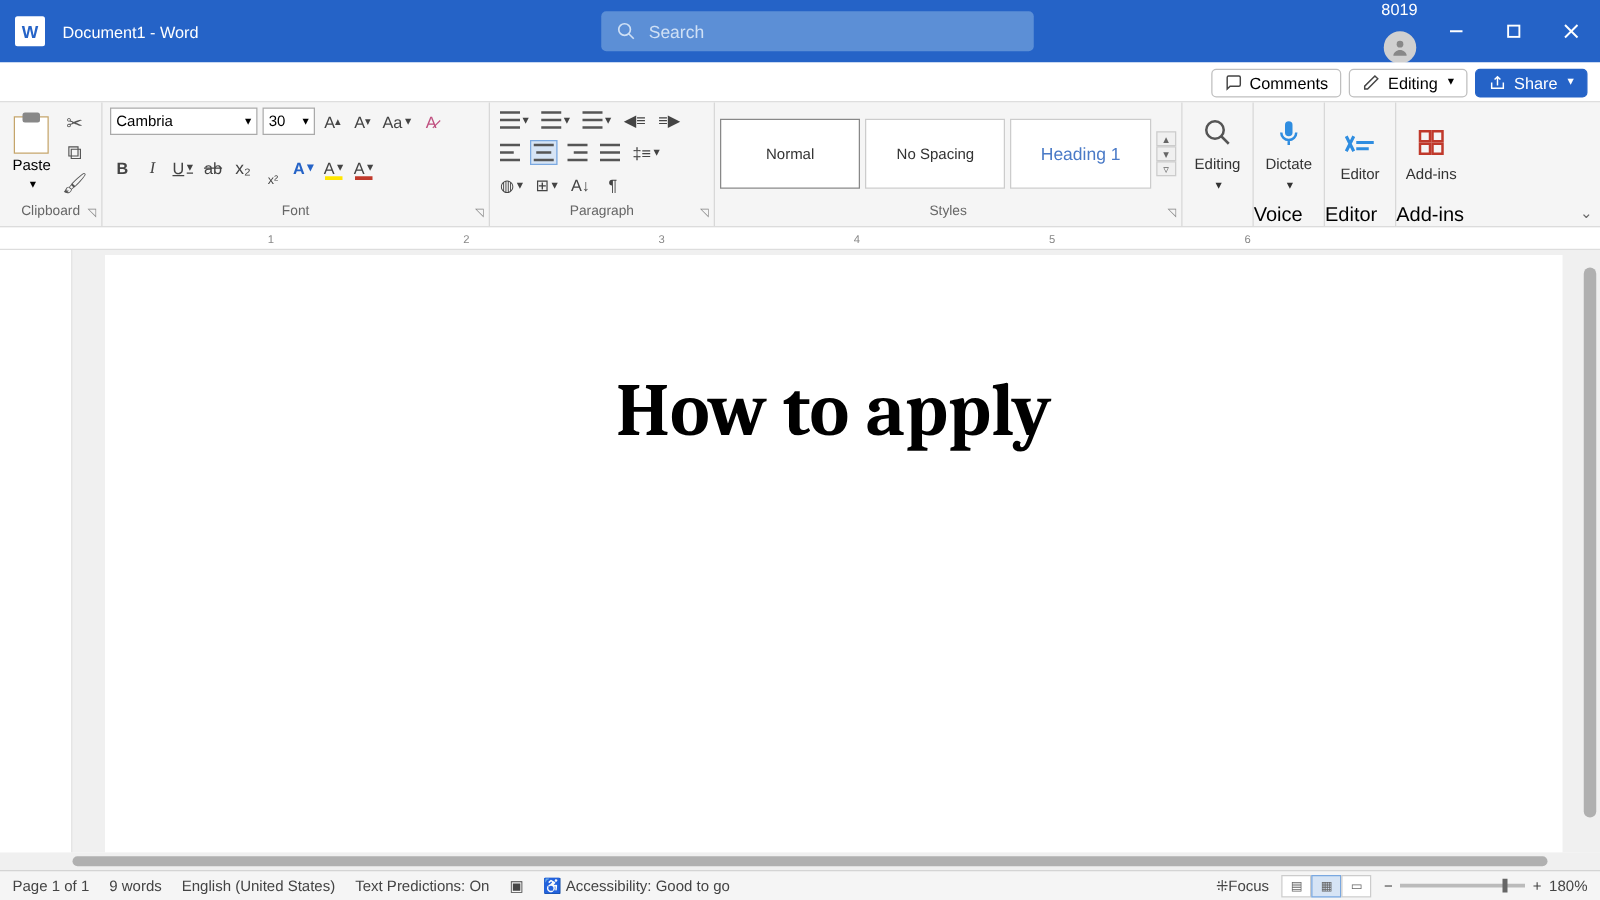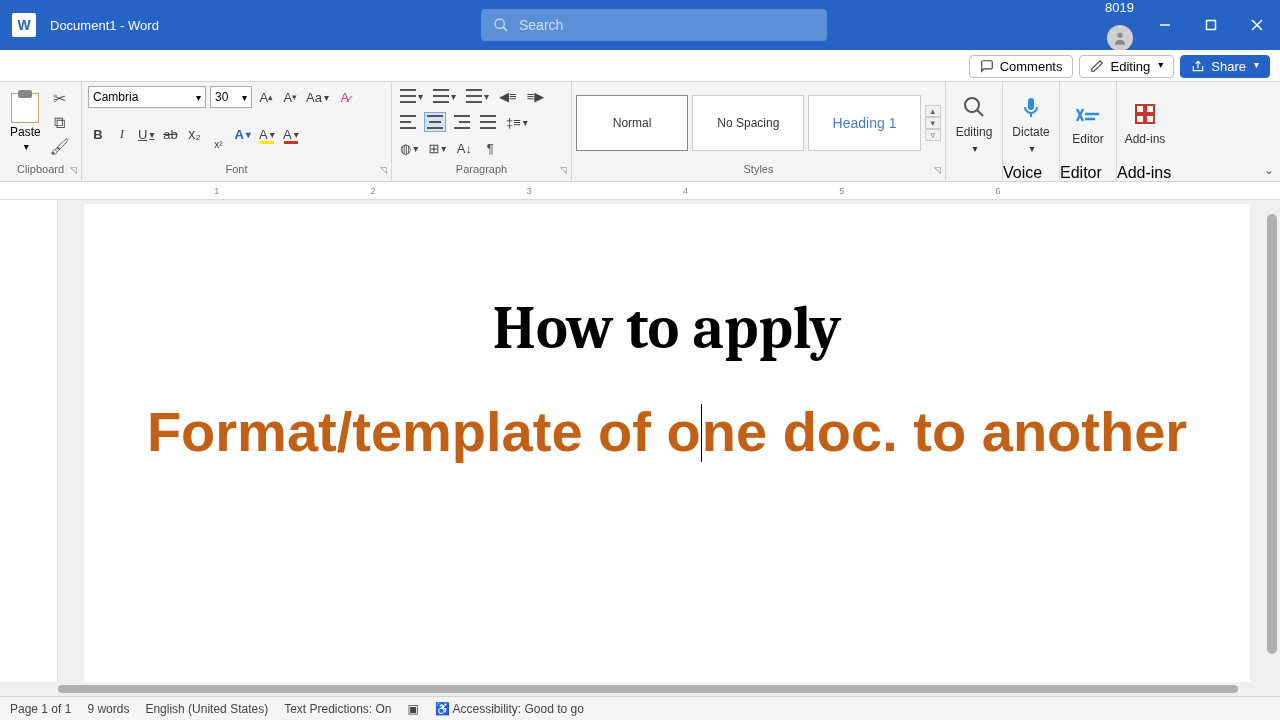--- a/index.html
+++ b/index.html
@@ -371,32 +371,45 @@
     <div class="tick" style="left:52%">4</div>
     <div class="tick" style="left:65%">5</div>
     <div class="tick" style="left:78%">6</div>
   </div>
 </div>
 
 <div class="docarea">
   <div class="vruler"></div>
   <div class="page">
     <div class="line1">How to apply</div>
-    <div class="line2">
-      <span>Format/template of o</span><span class="cursor"></span><span>ne doc. to another</span>
-    </div>
   </div>
   <div class="vscroll">
       <div class="thumb"></div>
     </div>
 </div>
 <div class="hscroll">
     <div class="thumb"></div>
   </div>
 
 <div class="statusbar">
   <span>Page 1 of 1</span>
   <span>9 words</span>
   <span>English (United States)</span>
   <span>Text Predictions: On</span>
   <span>▣</span>
   <span>♿ <span>Accessibility: Good to go</span></span>
+  <div class="sright">
+    <span>⁜<span>Focus</span></span>
+    <div class="viewbtns">
+      <div>▤</div>
+      <div class="on">▦</div>
+      <div>▭</div>
+    </div>
+    <div class="zoom">
+      <span>−</span>
+      <div class="track">
+          <div class="knob"></div>
+        </div>
+      <span>+</span>
+      <span>180%</span>
+    </div>
+  </div>
 </div>
 
 </body></html>

